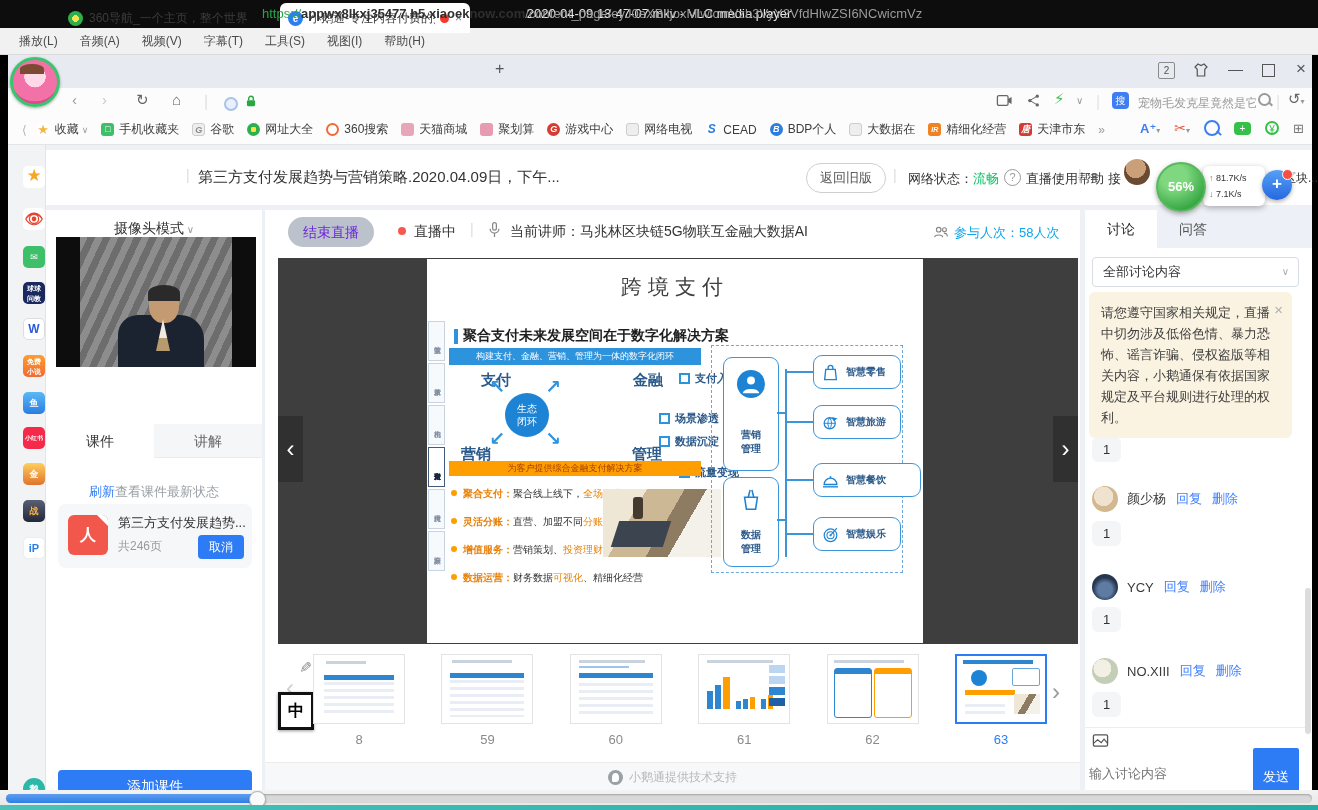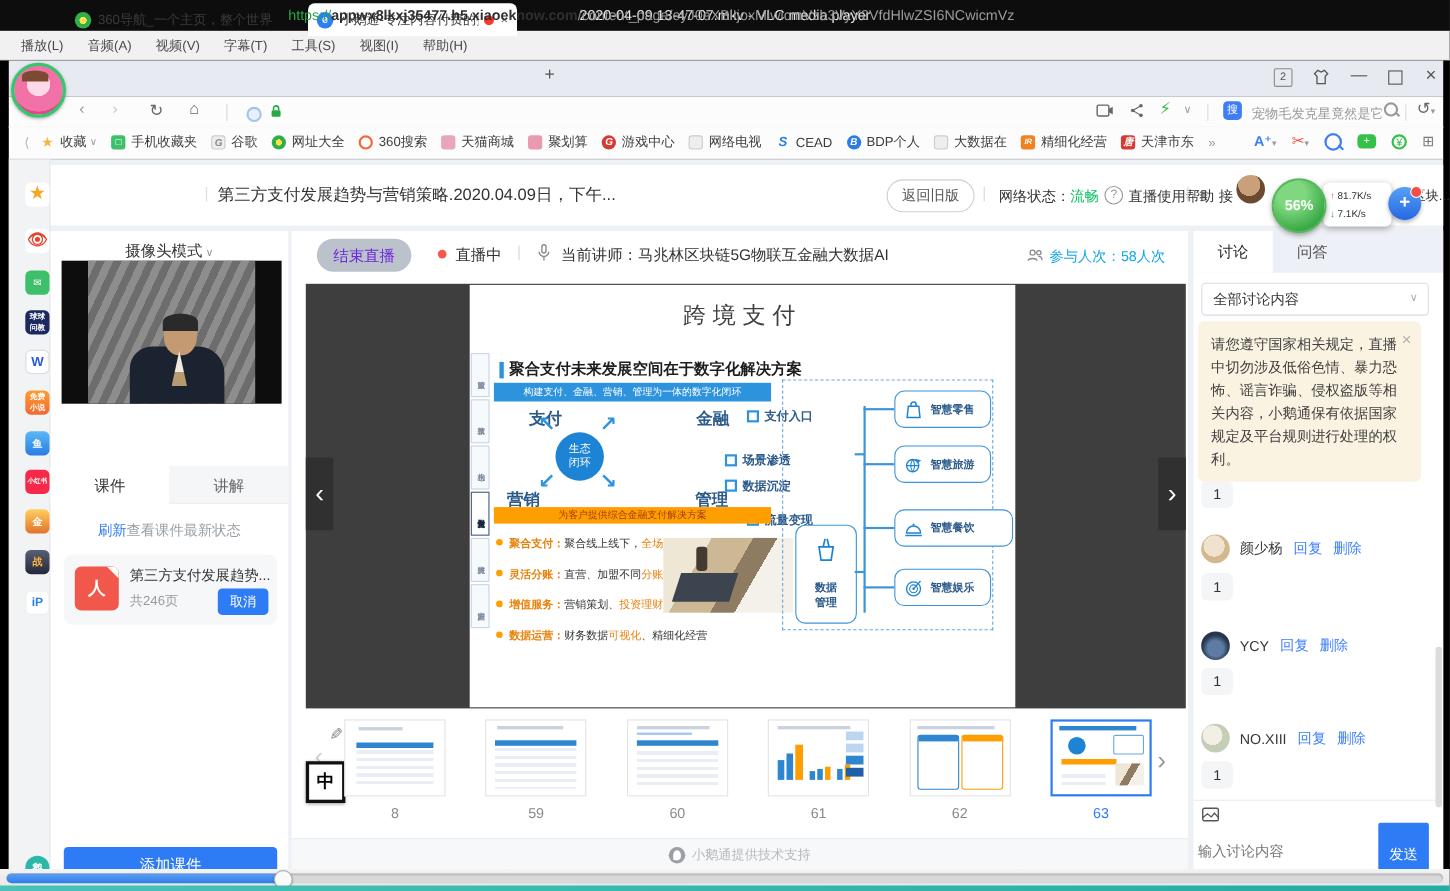--- a/index.html
+++ b/index.html
@@ -291,21 +291,21 @@
   <div style="position:absolute;left:24px;top:0;width:152px;height:130px;background:repeating-linear-gradient(115deg,#8d8d8d 0 7px,#6d6d6d 7px 14px);" data-interactable="false"></div>
   <div style="position:absolute;left:62px;bottom:0;width:86px;height:52px;background:#1c2330;border-radius:20px 24px 0 0;" data-interactable="false"></div>
   <div style="position:absolute;left:93px;bottom:44px;width:30px;height:36px;background:#c49a72;border-radius:46%;" data-interactable="false"></div>
   <div style="position:absolute;left:92px;bottom:66px;width:32px;height:16px;background:#2a2a2a;border-radius:50% 50% 0 0;" data-interactable="false"></div>
   <div style="position:absolute;left:100px;bottom:16px;width:14px;height:32px;background:linear-gradient(#efe9df 0 60%,#b79a6e 60%);clip-path:polygon(50% 0,100% 100%,0 100%);" data-interactable="false"></div>
 </div>
 <div class="ltabs" data-interactable="false">
   <div class="ltab on" data-interactable="true">课件</div>
   <div class="ltab" data-interactable="true">讲解</div>
 </div>
-<div class="abs" style="left:46px;top:473px;width:216px;text-align:center;font-size:13px;color:#9aa0a6;" data-interactable="false">
+<div class="abs" style="left:46px;top:483px;width:216px;text-align:center;font-size:13px;color:#9aa0a6;" data-interactable="false">
   <span style="color:#2e7bf6;" data-interactable="true">刷新</span><span>查看课件最新状态</span>
 </div>
 <div class="abs filecard" data-interactable="true">
   <div class="pdfic" data-interactable="false"></div>
   <div style="position:absolute;left:60px;top:10px;font-size:13px;color:#333;white-space:nowrap;" data-interactable="false">第三方支付发展趋势...</div>
   <div style="position:absolute;left:60px;top:34px;font-size:12px;color:#9a9a9a;" data-interactable="false">共246页</div>
   <div class="bluebtn" style="position:absolute;right:8px;bottom:9px;width:46px;height:24px;font-size:12px;line-height:24px;" data-interactable="true">取消</div>
 </div>
 <div class="abs bluebtn" style="left:58px;top:770px;width:194px;height:32px;font-size:14px;line-height:32px;" data-interactable="true">添加课件</div>
 
@@ -374,20 +374,29 @@
     <div style="position:absolute;left:22px;top:202px;width:252px;height:15px;background:#ff9e00;color:#a33f00;font-size:9px;text-align:center;line-height:15px;" data-interactable="false">为客户提供综合金融支付解决方案</div>
     <div class="opoint" style="top:228px;" data-interactable="false"><b>聚合支付：</b><span>聚合线上线下，</span><span class="em">全场景支付</span><span></span></div>
     <div class="opoint" style="top:256px;" data-interactable="false"><b>灵活分账：</b><span>直营、加盟不同</span><span class="em">分账方案</span><span></span></div>
     <div class="opoint" style="top:284px;" data-interactable="false"><b>增值服务：</b><span>营销策划、</span><span class="em">投资理财</span><span></span></div>
     <div class="opoint" style="top:312px;" data-interactable="false"><b>数据运营：</b><span>财务数据</span><span class="em">可视化</span><span>、精细化经营</span></div>
     <div style="position:absolute;left:176px;top:230px;width:118px;height:68px;background:linear-gradient(120deg,#efe7d6 0 28%,#cdb896 28% 52%,#8d7c62 52% 66%,#f4f1ea 66%);" data-interactable="false">
       <div style="position:absolute;left:12px;bottom:10px;width:52px;height:26px;background:#3c4450;transform:skewX(-18deg);" data-interactable="false"></div>
       <div style="position:absolute;left:30px;top:8px;width:10px;height:22px;background:#453a30;border-radius:3px;" data-interactable="false"></div>
     </div>
     <div style="position:absolute;left:284px;top:86px;width:190px;height:226px;border:1px dashed #6aa7df;" data-interactable="false"></div>
+    <div class="sbox" style="left:296px;top:98px;width:54px;height:112px;" data-interactable="false">
+      <div style="position:absolute;left:13px;top:12px;width:28px;height:28px;border-radius:50%;background:#1d83d4;" data-interactable="false">
+        <svg width="28" height="28" viewBox="0 0 24 24">
+            <circle cx="12" cy="9" r="3.4" fill="#fff"></circle>
+            <path d="M5 20c0-5 14-5 14 0z" fill="#fff"></path>
+          </svg>
+      </div>
+      <div class="smlabel" style="position:absolute;left:0;right:0;bottom:14px;text-align:center;width:auto;padding:0 16px;line-height:14px;" data-interactable="false">营销管理</div>
+    </div>
     <div class="sbox" style="left:296px;top:218px;width:54px;height:88px;" data-interactable="false">
       <svg style="position:absolute;left:16px;top:10px;" width="22" height="24" viewBox="0 0 24 26" data-interactable="false">
           <path d="M5 10h14l-2 13H7z" fill="none" stroke="#1d83d4" stroke-width="1.7"></path>
           <path d="M9 10l2-8M15 10l-2-8" fill="none" stroke="#1d83d4" stroke-width="1.7"></path>
         </svg>
       <div class="smlabel" style="position:absolute;left:0;right:0;bottom:10px;text-align:center;padding:0 16px;line-height:14px;" data-interactable="false">数据管理</div>
     </div>
     <div class="conn" style="left:358px;top:110px;width:1.5px;height:188px;" data-interactable="false"></div>
     <div class="conn" style="left:350px;top:153px;width:9px;height:1.5px;" data-interactable="false"></div>
     <div class="conn" style="left:350px;top:260px;width:9px;height:1.5px;" data-interactable="false"></div>

